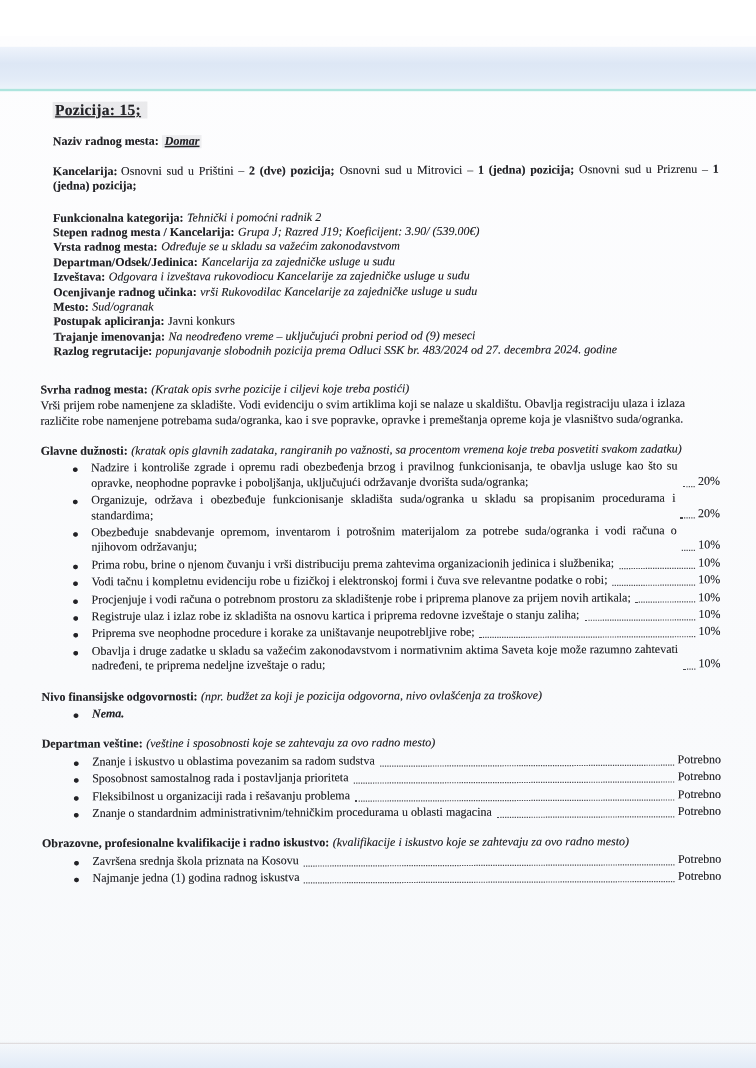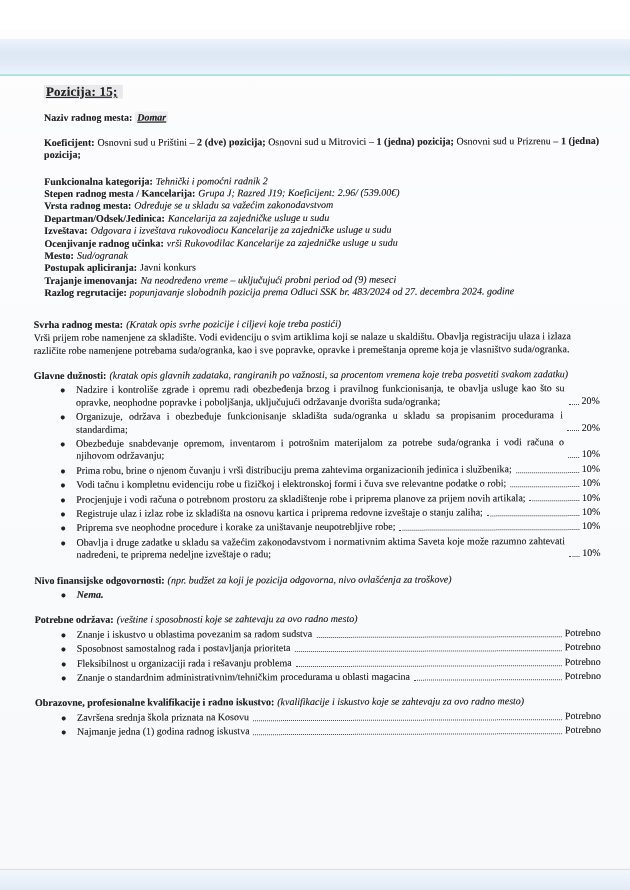--- a/index.html
+++ b/index.html
@@ -82,29 +82,29 @@
 
     <div class="title-row">
       <span class="title">Pozicija: 15;</span>
     </div>
 
     <div class="naziv">
       <span class="lbl">Naziv radnog mesta:</span><span class="value">Domar</span>
     </div>
 
     <div class="inst">
-      <span class="lbl">Koeficijent:</span><span>Osnovni sud u Prištini – </span><span class="seg-b">2 (dve) pozicija;</span><span> Osnovni sud u Mitrovici – </span><span class="seg-b">1 (jedna) pozicija;</span><span> Osnovni sud u Prizrenu – </span><span class="seg-b">1 (jedna) pozicija;</span>
+      <span class="lbl">Kancelarija:</span><span>Osnovni sud u Prištini – </span><span class="seg-b">2 (dve) pozicija;</span><span> Osnovni sud u Mitrovici – </span><span class="seg-b">1 (jedna) pozicija;</span><span> Osnovni sud u Prizrenu – </span><span class="seg-b">1 (jedna) pozicija;</span>
     </div>
 
     <div class="details">
       <div class="drow">
         <span class="lbl">Funkcionalna kategorija:</span><span class="val">Tehnički i pomoćni radnik 2</span>
       </div>
       <div class="drow">
-        <span class="lbl">Stepen radnog mesta / Kancelarija:</span><span class="val">Grupa J; Razred J19; Koeficijent: 2.96/ (539.00€)</span>
+        <span class="lbl">Stepen radnog mesta / Kancelarija:</span><span class="val">Grupa J; Razred J19; Koeficijent: 3.90/ (539.00€)</span>
       </div>
       <div class="drow">
         <span class="lbl">Vrsta radnog mesta:</span><span class="val">Određuje se u skladu sa važećim zakonodavstvom</span>
       </div>
       <div class="drow">
         <span class="lbl">Departman/Odsek/Jedinica:</span><span class="val">Kancelarija za zajedničke usluge u sudu</span>
       </div>
       <div class="drow">
         <span class="lbl">Izveštava:</span><span class="val">Odgovara i izveštava rukovodiocu Kancelarije za zajedničke usluge u sudu</span>
       </div>
@@ -201,21 +201,21 @@
       <div class="list">
         <div class="li-row">
           <span class="blt">●</span>
           <span class="li-text fin-text">Nema.</span>
         </div>
       </div>
     </div>
 
     <div class="section">
       <div class="sec-head">
-        <span class="sec-title">Potrebne održava:</span><span class="sec-hint">(veštine i sposobnosti koje se zahtevaju za ovo radno mesto)</span>
+        <span class="sec-title">Departman veštine:</span><span class="sec-hint">(veštine i sposobnosti koje se zahtevaju za ovo radno mesto)</span>
       </div>
       <div class="list">
         <div class="li-row">
           <span class="blt">●</span>
           <span class="li-text">Znanje i iskustvo u oblastima povezanim sa radom sudstva</span>
           <span class="leader"></span>
           <span class="li-end">Potrebno</span>
         </div>
         <div class="li-row">
           <span class="blt">●</span>

